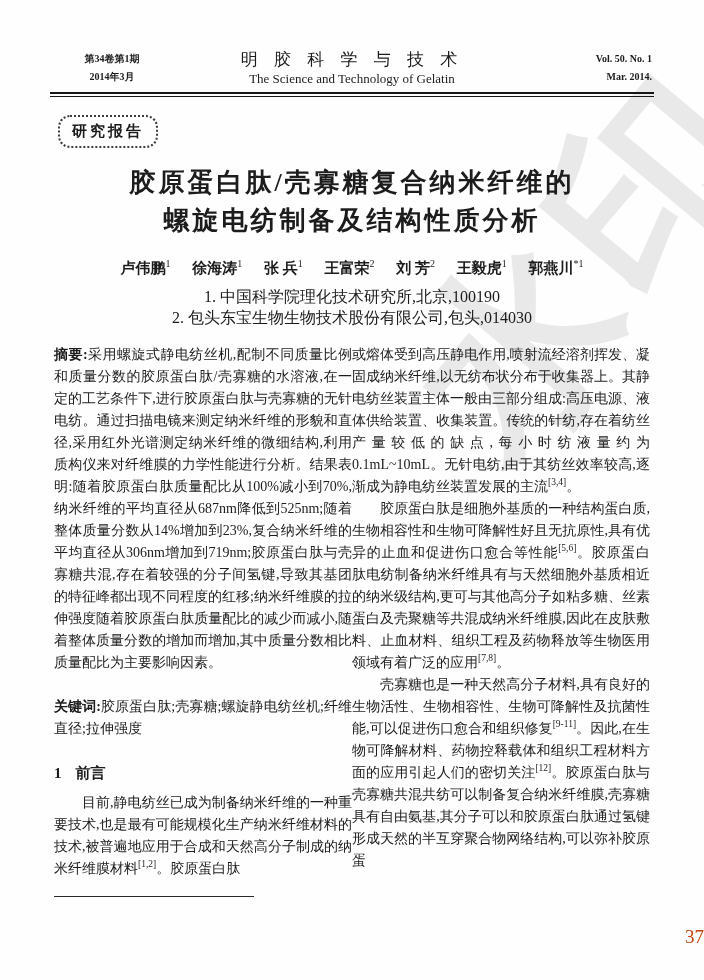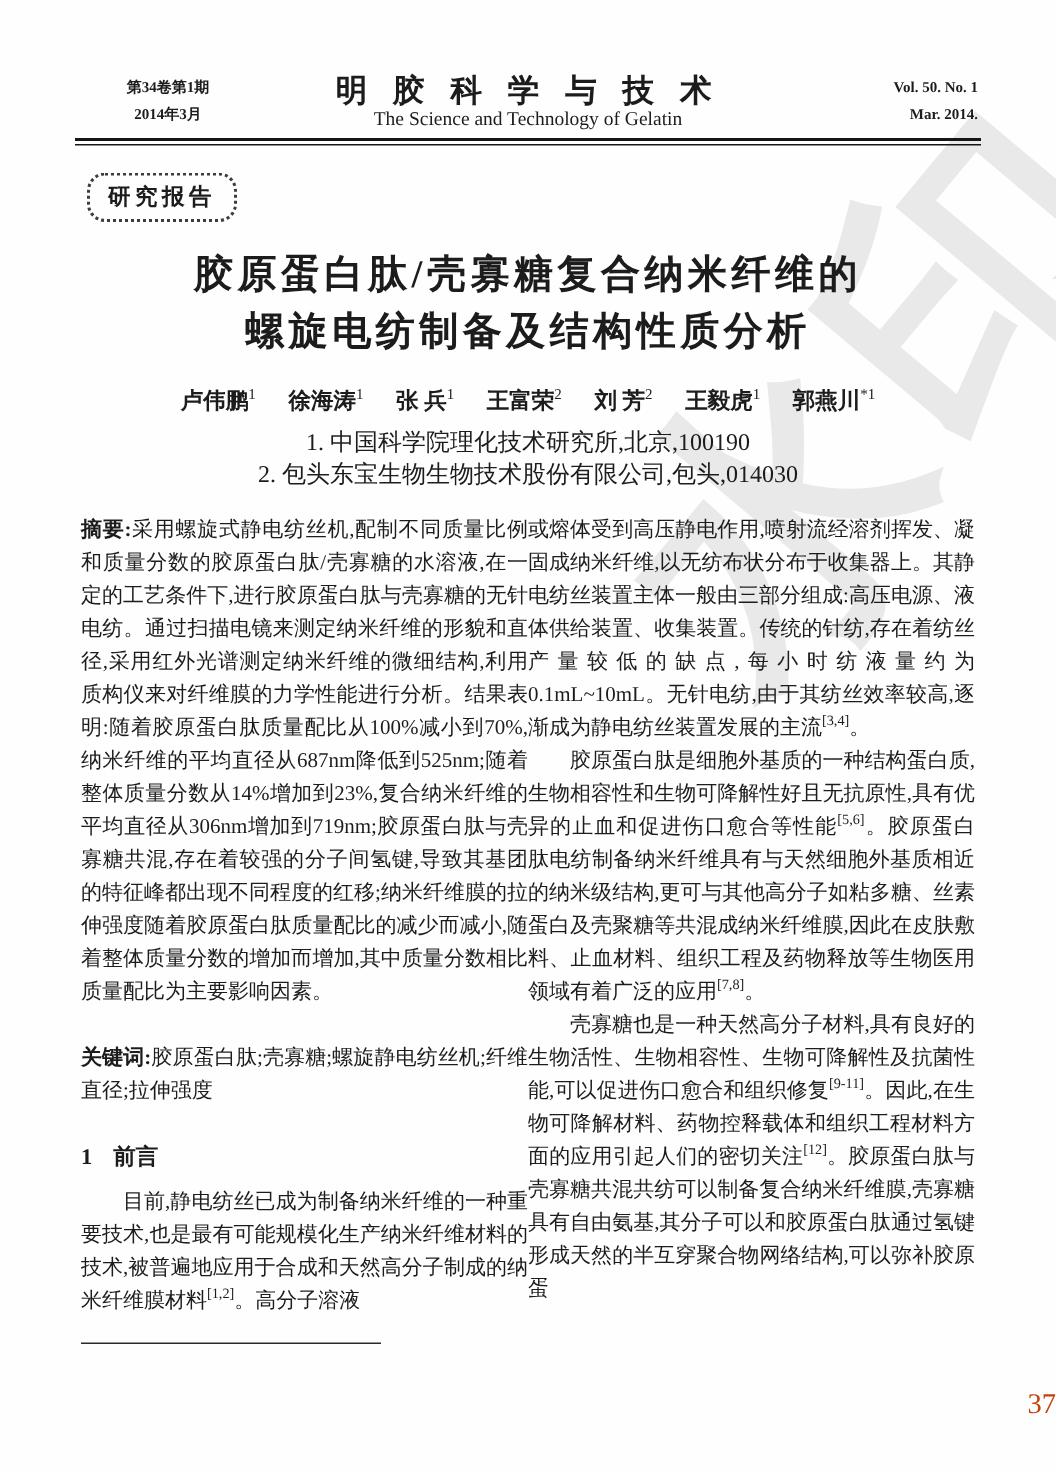--- a/index.html
+++ b/index.html
@@ -20,21 +20,21 @@
   }
 
   .content{position:relative;z-index:1;}
 
   
   .header{display:flex;align-items:flex-start;padding:50px 52px 0 52px;}
   .header .left,.header .right{width:120px;font-size:10px;line-height:18px;font-weight:bold;}
   .header .left{text-align:center;}
   .header .right{text-align:right;}
   .header .center{flex:1;text-align:center;}
-  .header .cn{font-size:21px;font-weight:bold;letter-spacing:6px;line-height:20px;}
+  .header .cn{font-size:17px;font-weight:normal;letter-spacing:6px;line-height:20px;}
   .header .en{font-size:13px;line-height:17px;}
 
   .rule{height:2px;border-top:2px solid #161616;border-bottom:1px solid #161616;margin:5px 50px 0 50px;}
 
   
   .badge{
     display:inline-block;margin:18px 0 0 58px;padding:5px 12px;
     border:2px dotted #3c3c3c;border-radius:12px;
     font-size:15px;font-weight:bold;letter-spacing:3px;
   }
@@ -119,21 +119,21 @@
 
     <div class="columns">
 
       <div class="col">
         <p><span class="bold">摘要:</span><span>采用螺旋式静电纺丝机,配制不同质量比例和质量分数的胶原蛋白肽/壳寡糖的水溶液,在一定的工艺条件下,进行胶原蛋白肽与壳寡糖的无针电纺。通过扫描电镜来测定纳米纤维的形貌和直径,采用红外光谱测定纳米纤维的微细结构,利用质构仪来对纤维膜的力学性能进行分析。结果表明:随着胶原蛋白肽质量配比从100%减小到70%,纳米纤维的平均直径从687nm降低到525nm;随着整体质量分数从14%增加到23%,复合纳米纤维的平均直径从306nm增加到719nm;胶原蛋白肽与壳寡糖共混,存在着较强的分子间氢键,导致其基团的特征峰都出现不同程度的红移;纳米纤维膜的拉伸强度随着胶原蛋白肽质量配比的减少而减小,随着整体质量分数的增加而增加,其中质量分数相比质量配比为主要影响因素。</span></p>
         <p class="para-gap"><span class="bold">关键词:</span><span>胶原蛋白肽;壳寡糖;螺旋静电纺丝机;纤维直径;拉伸强度</span></p>
         <div class="section-heading">
           <span>1</span>
           <span>前言</span>
         </div>
-        <p class="indent"><span>目前,静电纺丝已成为制备纳米纤维的一种重要技术,也是最有可能规模化生产纳米纤维材料的技术,被普遍地应用于合成和天然高分子制成的纳米纤维膜材料</span><sup>[1,2]</sup><span>。高分子溶液</span></p>
+        <p class="indent"><span>目前,静电纺丝已成为制备纳米纤维的一种重要技术,也是最有可能规模化生产纳米纤维材料的技术,被普遍地应用于合成和天然高分子制成的纳米纤维膜材料</span><sup>[1,2]</sup><span>。胶原蛋白肽</span></p>
         <div class="footnote-rule"></div>
       </div>
 
       <div class="col">
         <p><span>或熔体受到高压静电作用,喷射流经溶剂挥发、凝固成纳米纤维,以无纺布状分布于收集器上。其静电纺丝装置主体一般由三部分组成:高压电源、液体供给装置、收集装置。传统的针纺,存在着纺丝产量较低的缺点,每小时纺液量约为0.1mL~10mL。无针电纺,由于其纺丝效率较高,逐渐成为静电纺丝装置发展的主流</span><sup>[3,4]</sup><span>。</span></p>
         <p class="indent"><span>胶原蛋白肽是细胞外基质的一种结构蛋白质,生物相容性和生物可降解性好且无抗原性,具有优异的止血和促进伤口愈合等性能</span><sup>[5,6]</sup><span>。胶原蛋白肽电纺制备纳米纤维具有与天然细胞外基质相近的纳米级结构,更可与其他高分子如粘多糖、丝素蛋白及壳聚糖等共混成纳米纤维膜,因此在皮肤敷料、止血材料、组织工程及药物释放等生物医用领域有着广泛的应用</span><sup>[7,8]</sup><span>。</span></p>
         <p class="indent"><span>壳寡糖也是一种天然高分子材料,具有良好的生物活性、生物相容性、生物可降解性及抗菌性能,可以促进伤口愈合和组织修复</span><sup>[9-11]</sup><span>。因此,在生物可降解材料、药物控释载体和组织工程材料方面的应用引起人们的密切关注</span><sup>[12]</sup><span>。胶原蛋白肽与壳寡糖共混共纺可以制备复合纳米纤维膜,壳寡糖具有自由氨基,其分子可以和胶原蛋白肽通过氢键形成天然的半互穿聚合物网络结构,可以弥补胶原蛋</span></p>
       </div>
 
     </div>

